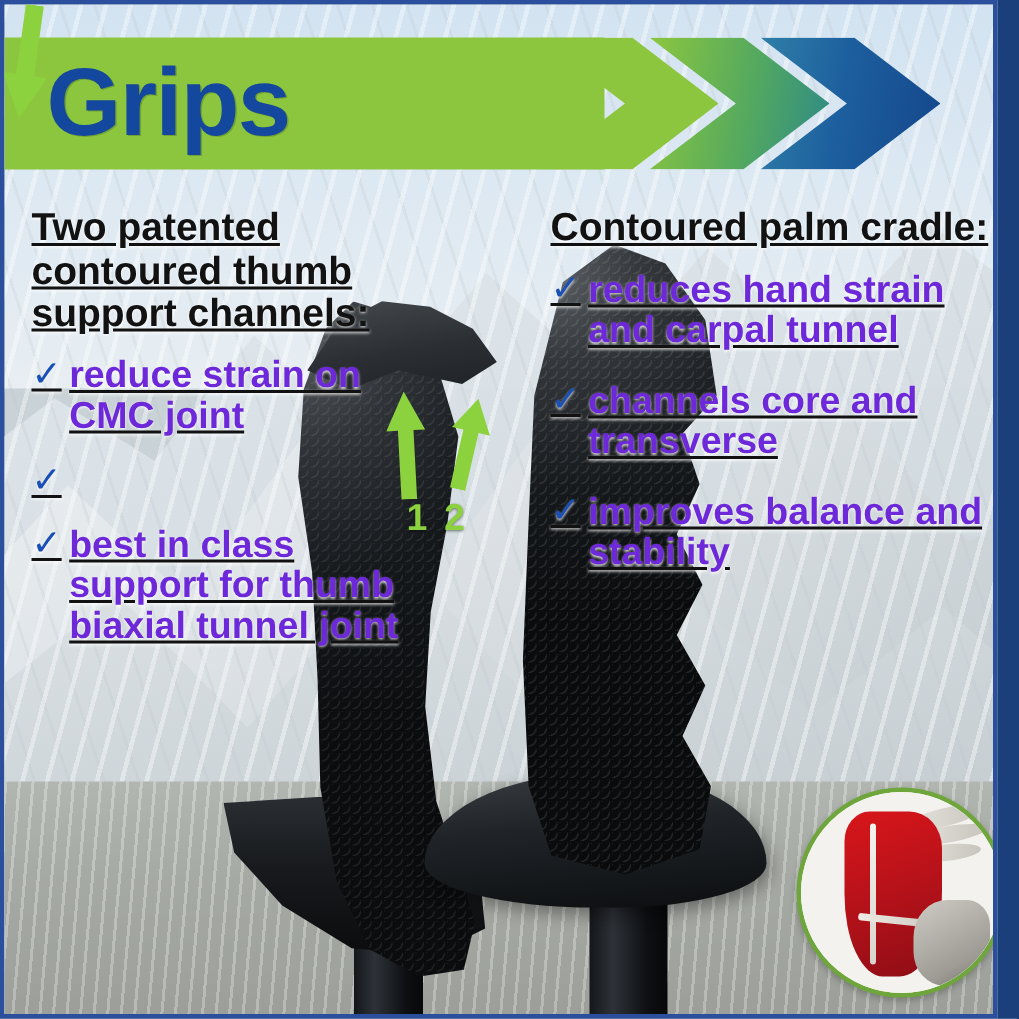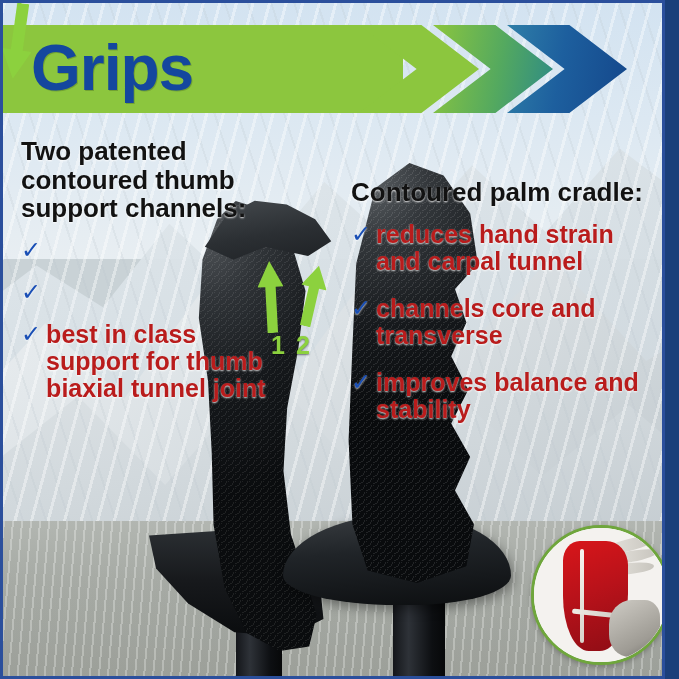--- a/index.html
+++ b/index.html
@@ -160,40 +160,40 @@
     transform:rotate(8deg);
   }
   .arrow-num{
     position:absolute;color:#8cd13e;font-size:25px;font-weight:bold;
     text-shadow:0 1px 2px rgba(0,0,0,.5);
   }
   .num-1{left:268px;top:328px;}
   .num-2{left:293px;top:328px;}
 
   
-  .col{position:absolute;color:#111;}
+  .col{position:absolute;color:#111;text-decoration:underline;}
   .col-left{left:18px;top:134px;width:250px;}
-  .col-right{left:348px;top:134px;width:300px;margin-top:41px;}
+  .col-right{left:364px;top:134px;width:300px;}
 
   .headline{
     font-size:26px;font-weight:bold;line-height:1.1;color:#121212;
     margin:0 0 14px 0;
     text-shadow:0 1px 2px rgba(255,255,255,.85);
   }
   .bullets{list-style:none;margin:0;padding:0;}
   .bullet{
     display:flex;align-items:flex-start;gap:5px;
     margin-bottom:17px;
   }
   .tick{
     color:#1a4fb5;font-size:24px;font-weight:bold;line-height:1.05;
     flex:0 0 auto;text-shadow:0 1px 2px rgba(255,255,255,.8);
   }
   .btext{
-    font-size:25px;font-weight:bold;line-height:1.08;color:#b91c1c;
+    font-size:25px;font-weight:bold;line-height:1.08;color:#6d28d9;
     text-shadow:0 1px 2px rgba(255,255,255,.85);
   }
   .col-right .bullet{margin-bottom:20px;}
 
   
   .inset{
     position:absolute;border-radius:50%;
     border:3px solid #6fa63c;
     overflow:hidden;
     background:#fff;
@@ -310,20 +310,21 @@
     <div class="arrow-num num-1">1</div>
     <div class="arrow-num num-2">2</div>
     <div class="arrow-down"></div>
   </div>
 
   <div class="col col-left">
     <div class="headline">Two patented contoured thumb support channels:</div>
     <ul class="bullets">
       <li class="bullet">
         <span class="tick">✓</span>
+        <span class="btext">reduce strain on CMC joint</span>
       </li>
       <li class="bullet">
         <span class="tick">✓</span>
       </li>
       <li class="bullet">
         <span class="tick">✓</span>
         <span class="btext">best in class support for thumb biaxial tunnel joint</span>
       </li>
     </ul>
   </div>

